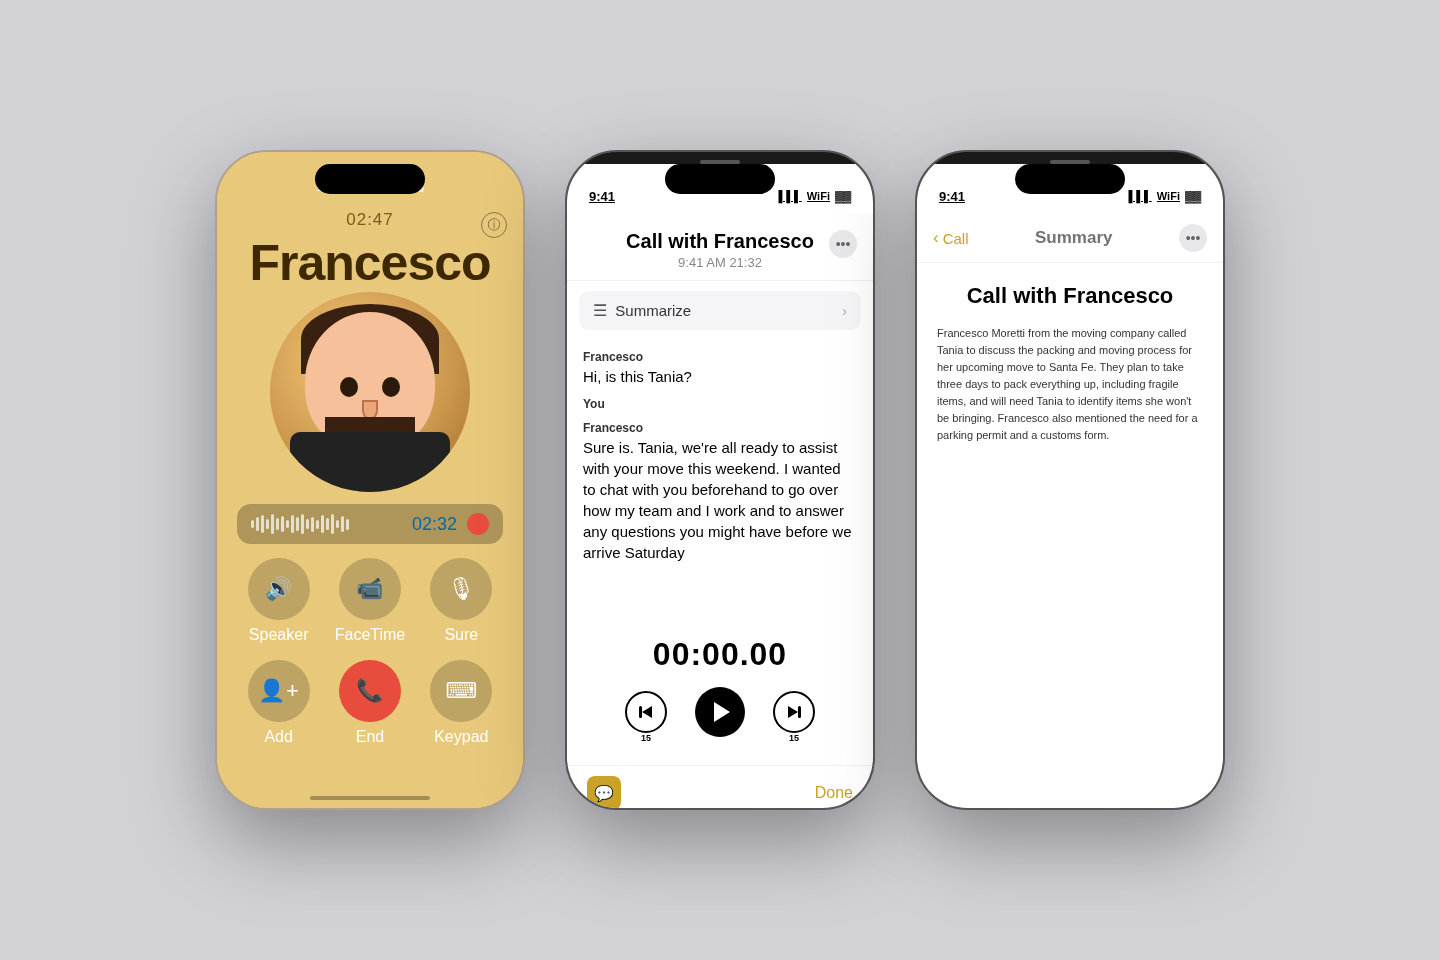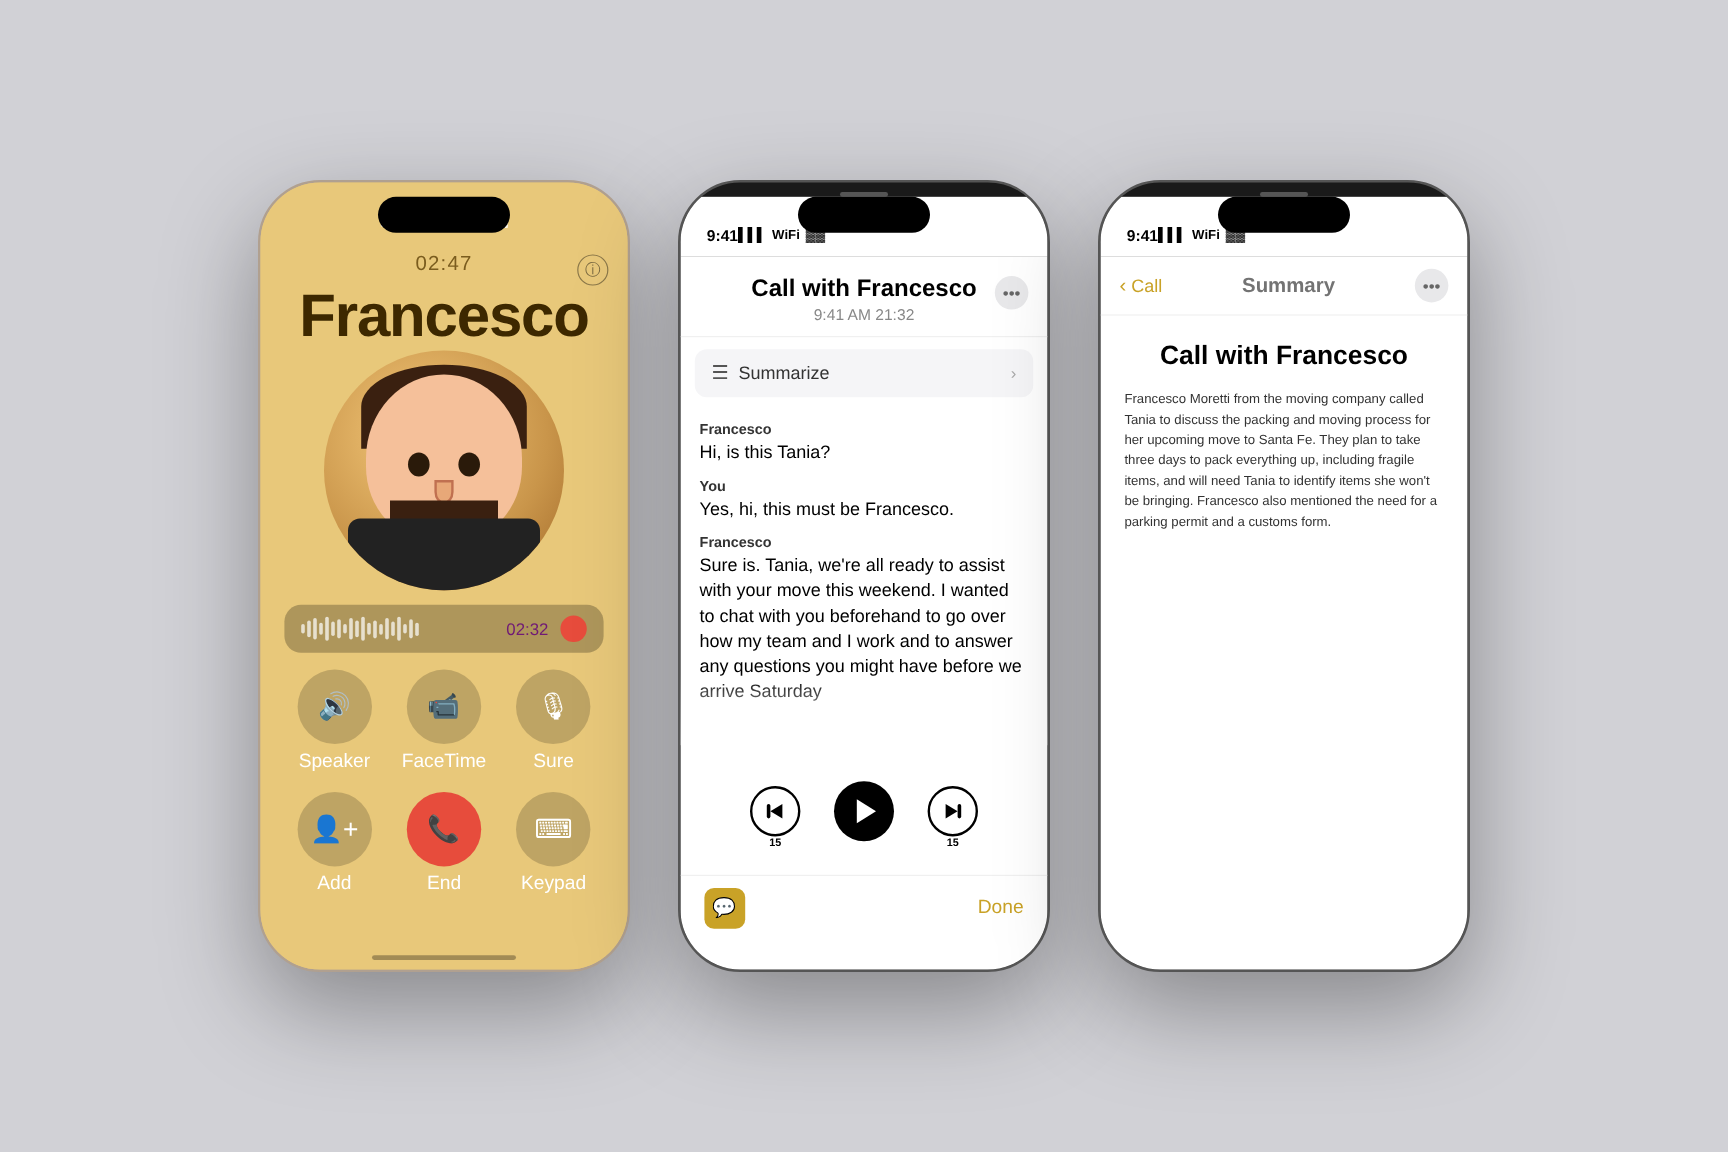--- a/index.html
+++ b/index.html
@@ -47,27 +47,29 @@
       width: 110px;
       height: 30px;
       background: #000;
       border-radius: 20px;
       z-index: 10;
     }
 
     
     .status-bar {
       display: flex;
+      justify-content: space-between;
       align-items: center;
       padding: 14px 22px 0;
       height: 50px;
       font-size: 13px;
       font-weight: 600;
       position: relative;
       z-index: 5;
+      text-decoration: underline;
     }
 
     .status-bar-dark { color: #000; }
     .status-bar-light { color: #fff; }
 
     .status-icons {
       display: flex;
       gap: 5px;
       align-items: center;
       font-size: 11px;
@@ -205,22 +207,22 @@
       border-radius: 2px;
       animation: wave 1s ease-in-out infinite alternate;
     }
 
     @keyframes wave {
       from { transform: scaleY(0.3); }
       to { transform: scaleY(1); }
     }
 
     .rec-timer {
-      color: #701a75;
-      font-size: 14px;
+      color: #0369a1;
+      font-size: 18px;
       font-weight: 500;
     }
 
     .rec-dot {
       width: 22px;
       height: 22px;
       background: #e74c3c;
       border-radius: 50%;
     }
 
@@ -660,30 +662,30 @@
       <span class="summarize-chevron">›</span>
     </div>
 
     <div class="transcript-body">
       <div>
         <div class="transcript-speaker">Francesco</div>
         <div class="transcript-text">Hi, is this Tania?</div>
       </div>
       <div>
         <div class="transcript-speaker">You</div>
-        <div class="transcript-text">Yes, hi, this must be Francesco.</div>
       </div>
       <div>
         <div class="transcript-speaker">Francesco</div>
         <div class="transcript-text">Sure is. Tania, we're all ready to assist with your move this weekend. I wanted to chat with you beforehand to go over how my team and I work and to answer any questions you might have before we arrive Saturday</div>
       </div>
     </div>
     <div class="transcript-fade"></div>
 
     <div class="playback-area">
+      <div class="playback-time">00:00.00</div>
       <div class="playback-controls">
         <div class="skip-btn">
           <svg width="28" height="28" viewBox="0 0 28 28" fill="none">
             <path d="M20 8 L10 14 L20 20 Z" fill="#000"></path>
             <rect x="7" y="8" width="3" height="12" rx="1.5" fill="#000"></rect>
           </svg>
           <span class="skip-number" style="bottom:-12px;font-size:9px;color:#000;font-weight:600;">15</span>
         </div>
         <div class="play-btn">
           <div class="play-triangle"></div>

